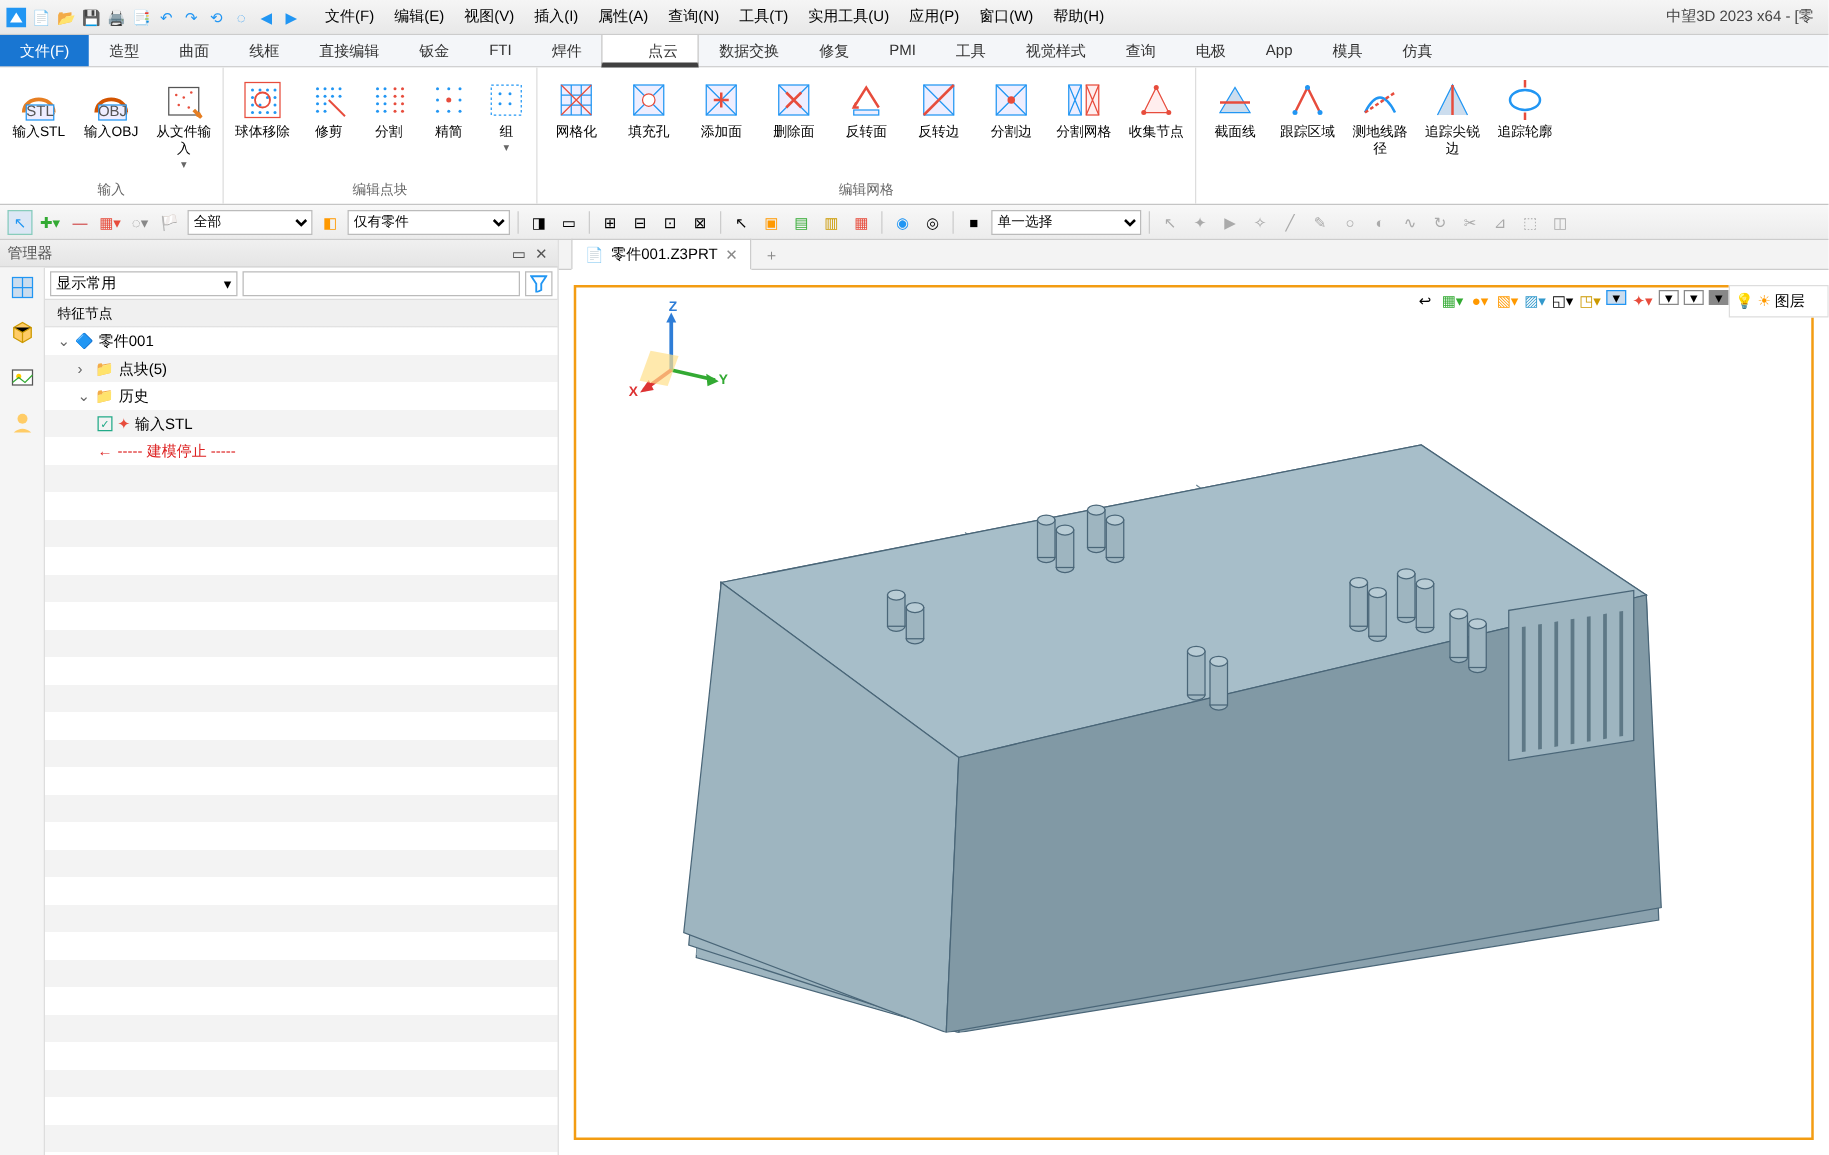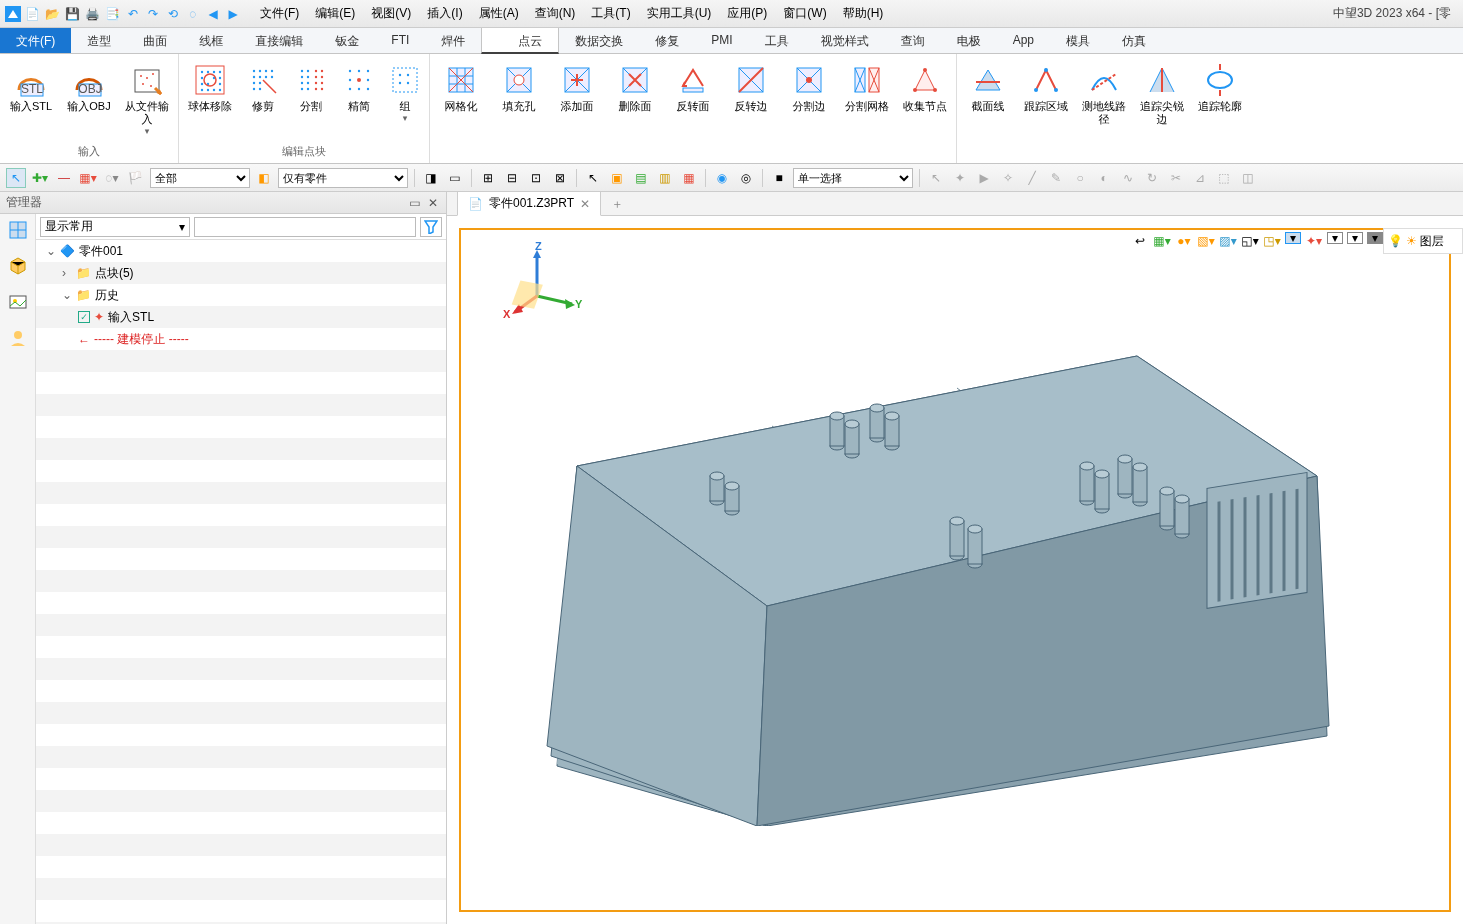--- a/index.html
+++ b/index.html
@@ -10,21 +10,21 @@
 .title-bar .qat { display: flex; gap: 2px; align-items: center; }
 .title-bar .qat .ico { width: 18px; height: 18px; display: flex; align-items: center; justify-content: center; cursor: pointer; }
 .title-bar .menus { display: flex; margin-left: 10px; }
 .title-bar .menus .mi { padding: 4px 8px; cursor: pointer; }
 .title-bar .app-title { margin-left: auto; padding-right: 8px; color: #444; }
 
 
 .ribbon-tabs { height: 26px; background: #f4f6f9; display: flex; border-bottom: 1px solid #c5c5c5; }
 .ribbon-tabs .tab { padding: 5px 16px; cursor: pointer; color: #333; }
 .ribbon-tabs .tab.file { background: #1976d2; color: #fff; }
-.ribbon-tabs .tab.active { background: #fff; border-left: 1px solid #c5c5c5; border-right: 1px solid #c5c5c5; border-bottom: 2px solid #404040; margin-bottom: -1px; padding-left: 36px; }
+.ribbon-tabs .tab.active { background: #fff; border-left: 1px solid #c5c5c5; border-right: 1px solid #c5c5c5; border-bottom: 4px solid #404040; margin-bottom: -1px; padding-left: 36px; }
 
 
 .ribbon-body { height: 110px; background: #fff; display: flex; border-bottom: 1px solid #c5c5c5; }
 .rgroup { display: flex; flex-direction: column; border-right: 1px solid #ddd; padding: 4px 6px 0; }
 .rgroup .btns { display: flex; gap: 8px; align-items: flex-start; flex: 1; padding-top: 4px; }
 .rgroup .glabel { text-align: center; color: #666; font-size: 11px; padding: 2px 0 4px; }
 .rbtn { display: flex; flex-direction: column; align-items: center; width: 50px; cursor: pointer; }
 .rbtn .ricon { width: 36px; height: 36px; display: flex; align-items: center; justify-content: center; margin-bottom: 2px; }
 .rbtn .rlabel { font-size: 11px; text-align: center; line-height: 13px; }
 
@@ -389,20 +389,21 @@
             <svg width="32" height="32">
               <path d="M6 26 L16 6 L26 26 Z" fill="#fee" stroke="#e74c3c"></path>
               <circle cx="16" cy="6" r="2" fill="#e74c3c"></circle>
               <circle cx="6" cy="26" r="2" fill="#e74c3c"></circle>
               <circle cx="26" cy="26" r="2" fill="#e74c3c"></circle>
             </svg>
           </div>
           <div class="rlabel">收集节点</div>
         </div>
     </div>
+    <div class="glabel">编辑网格</div>
   </div>
 
   <div class="rgroup" style="border-right:none;">
     <div class="btns">
       <div class="rbtn">
           <div class="ricon">
             <svg width="36" height="36">
               <path d="M6 28 L18 8 L30 28 Z" fill="#cde" stroke="#2196f3"></path>
               <path d="M6 20 L30 20" stroke="#e74c3c" stroke-width="2"></path>
             </svg>
@@ -543,20 +544,21 @@
                 <span>显示常用</span>
                 <span>▾</span>
               </div>
             <input class="search" style="">
             <div class="fbtn">
                 <svg width="14" height="14">
                   <path d="M1 1 h12 L9 7 v5 l-4 2 v-7 Z" fill="none" stroke="#2196f3" stroke-width="1.5"></path>
                 </svg>
               </div>
           </div>
+          <div class="tree-head">特征节点</div>
           <div class="tree-body">
             <div class="tree-row">
               <span class="exp">⌄</span>
               <span>🔷</span>
               <span>零件001</span>
             </div>
             <div class="tree-row lvl1">
               <span class="exp">›</span>
               <span>📁</span>
               <span>点块(5)</span>

